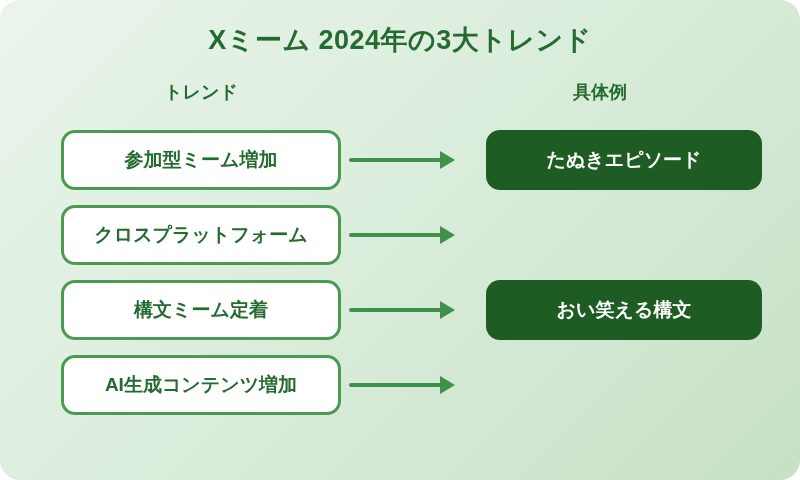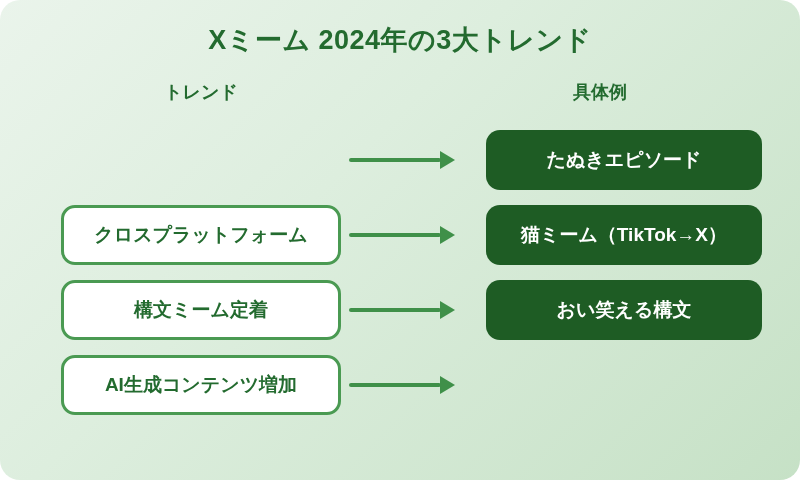--- a/index.html
+++ b/index.html
@@ -104,28 +104,28 @@
 <body>
 
 <div class="canvas">
 
   <div class="title">Xミーム 2024年の3大トレンド</div>
 
   <div class="col-header right">具体例</div>
   <div class="col-header left">トレンド</div>
 
   <div class="row" style="top:130px">
+    <div class="trend-box">参加型ミーム増加</div>
     <div class="arrow"></div>
     <div class="example-box">たぬきエピソード</div>
   </div>
 
   <div class="row" style="top:205px">
     <div class="trend-box">クロスプラットフォーム</div>
     <div class="arrow"></div>
-    <div class="example-box">猫ミーム（TikTok→X）</div>
   </div>
 
   <div class="row" style="top:280px">
     <div class="trend-box">構文ミーム定着</div>
     <div class="arrow"></div>
     <div class="example-box">おい笑える構文</div>
   </div>
 
   <div class="row" style="top:355px">
     <div class="trend-box">AI生成コンテンツ増加</div>

